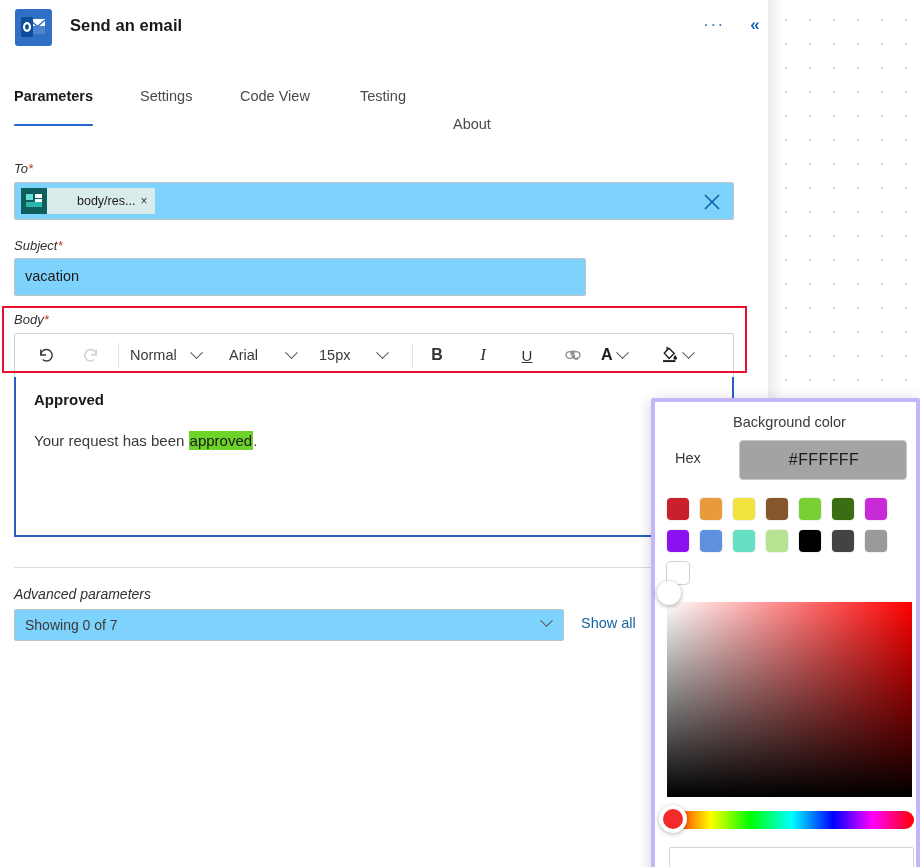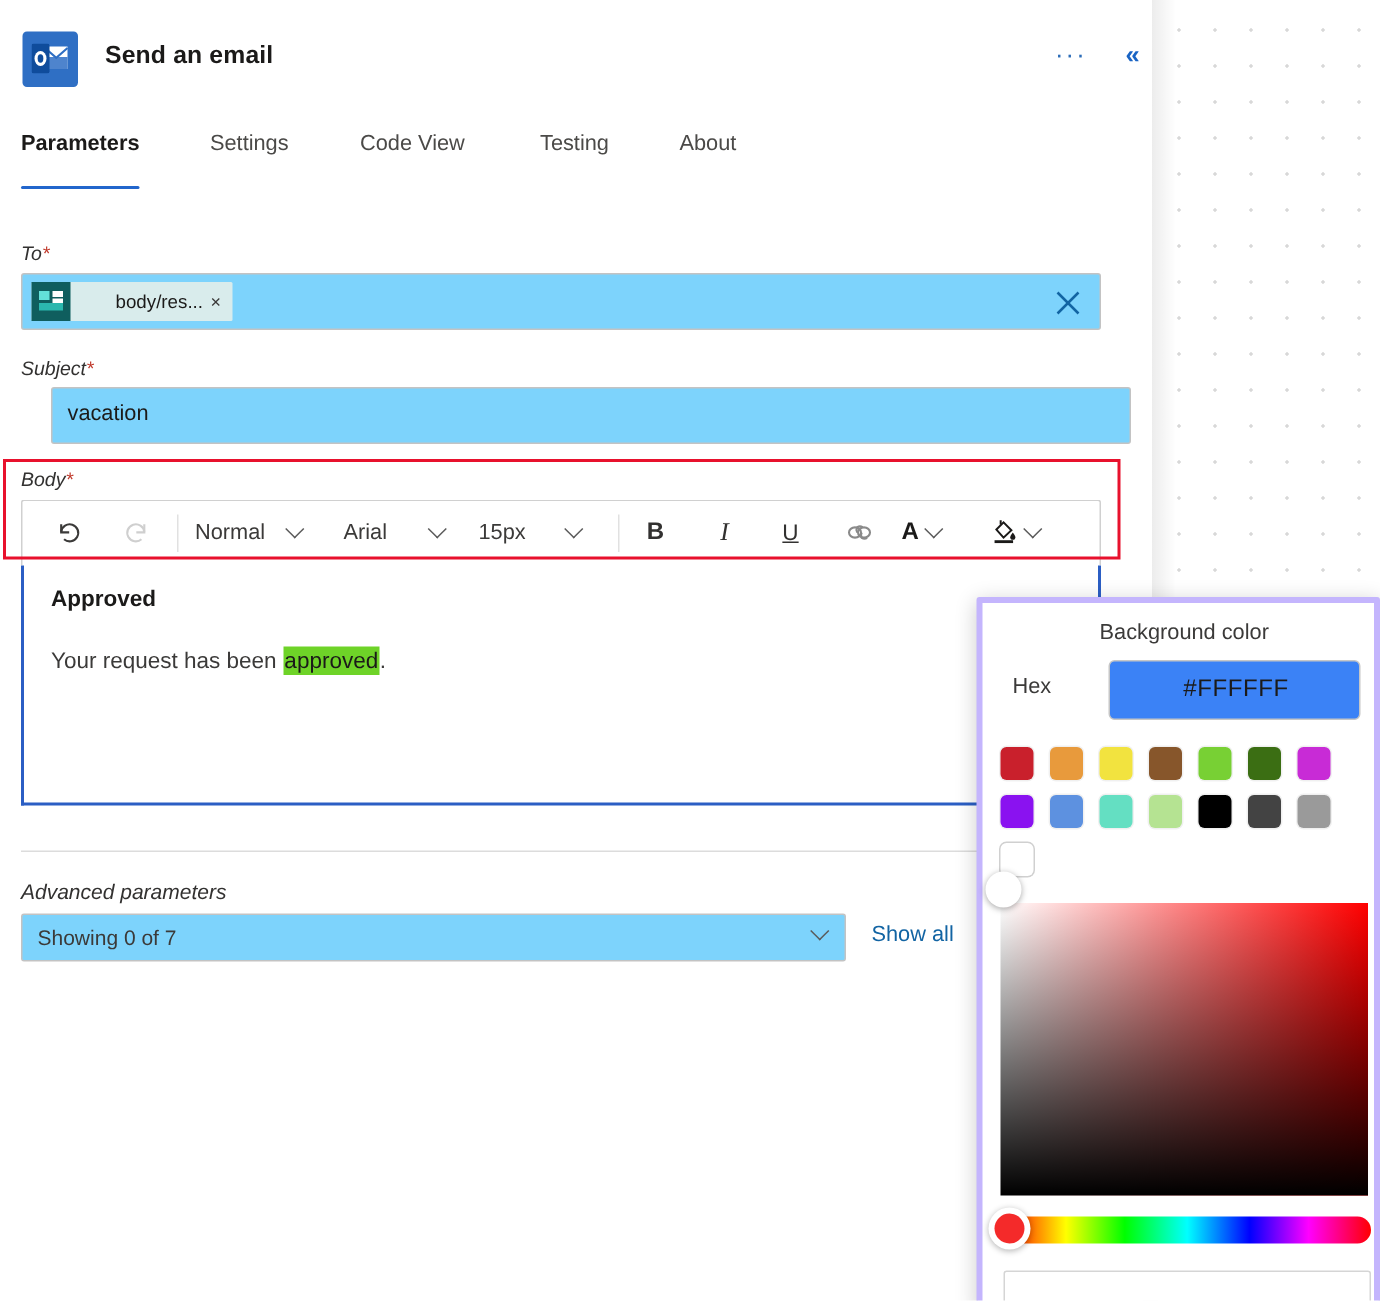--- a/index.html
+++ b/index.html
@@ -28,21 +28,21 @@
     pointer-events:none;
   }
 
   
   #panel {
     position:absolute; left:0; top:0; width:768px; height:867px;
     background:#ffffff;
   }
 
   
-  #header { position:absolute; left:0; top:12px; width:768px; height:58px;padding-left:16px; }
+  #header { position:absolute; left:0; top:0; width:768px; height:58px;padding-left:16px; }
   #app-icon {
     position:absolute; left:15px; top:9px; width:37px; height:37px;
     background:#2f6fc4; border-radius:3px;
   }
   #app-icon .env {
     position:absolute; left:6px; top:8px; width:25px; height:20px;
   }
   #header-title {
     position:absolute; left:70px; top:16px;
     font-size:16.5px; font-weight:bold; color:#1b1a19; letter-spacing:.1px;
@@ -97,21 +97,21 @@
   #to-chip-x {
     font-size:12px; color:#3b3a39; padding-right:8px; cursor:pointer;
   }
   #to-clear {
     position:absolute; right:10px; top:8px; width:22px; height:22px;
     cursor:pointer;
   }
 
   
   #subject-label { left:14px; top:238px; }
-  #subject-field { left:14px; top:258px; width:720px; height:38px;margin-left:20px; }
+  #subject-field { left:14px; top:258px; width:572px; height:38px; }
   #subject-value {
     position:absolute; left:10px; top:9px; font-size:14.5px; color:#1b1a19;
   }
 
   
   #body-label { left:14px; top:312px; }
 
   #rte-toolbar {
     position:absolute; left:14px; top:333px; width:720px; height:44px;
     background:#fff; border:1px solid #d0d0d0; border-bottom:none;
@@ -171,21 +171,21 @@
     background:#ffffff; border:4px solid #c4b5fd; border-radius:2px;
     box-shadow:0 3px 14px rgba(0,0,0,0.20);
   }
   #picker-title {
     position:absolute; left:0; top:12px; width:269px; text-align:center;
     font-size:14.5px; color:#3b3a39;
   }
   #hex-label { position:absolute; left:20px; top:48px; font-size:14.5px; color:#3b3a39; }
   #hex-input {
     position:absolute; left:84px; top:38px; width:168px; height:40px;
-    border:1px solid #c6c6c6; border-radius:4px; background:#3b82f6;
+    border:1px solid #c6c6c6; border-radius:4px; background:#a3a3a3;
   }
   #hex-value {
     position:absolute; left:0; top:0; width:168px; height:38px;
     display:flex; align-items:center; justify-content:center;
     font-size:16px; color:#1b1a19; letter-spacing:.4px;
   }
 
   #swatches {
     position:absolute; left:12px; top:96px; width:250px;
   }
@@ -264,21 +264,21 @@
     </div>
     <div class="tab" style="left:140px;">
       <span>Settings</span>
     </div>
     <div class="tab" style="left:240px;">
       <span>Code View</span>
     </div>
     <div class="tab" style="left:360px;">
       <span>Testing</span>
     </div>
-    <div class="tab" style="left:453px;">
+    <div class="tab" style="left:453px;margin-top:28px;">
       <span>About</span>
     </div>
   </div>
 
   <div class="field-label" id="to-label">
     <span>To</span><span class="req">*</span>
   </div>
   <div class="box-input" id="to-field">
     <div id="to-chip">
       <div id="to-chip-icon">

